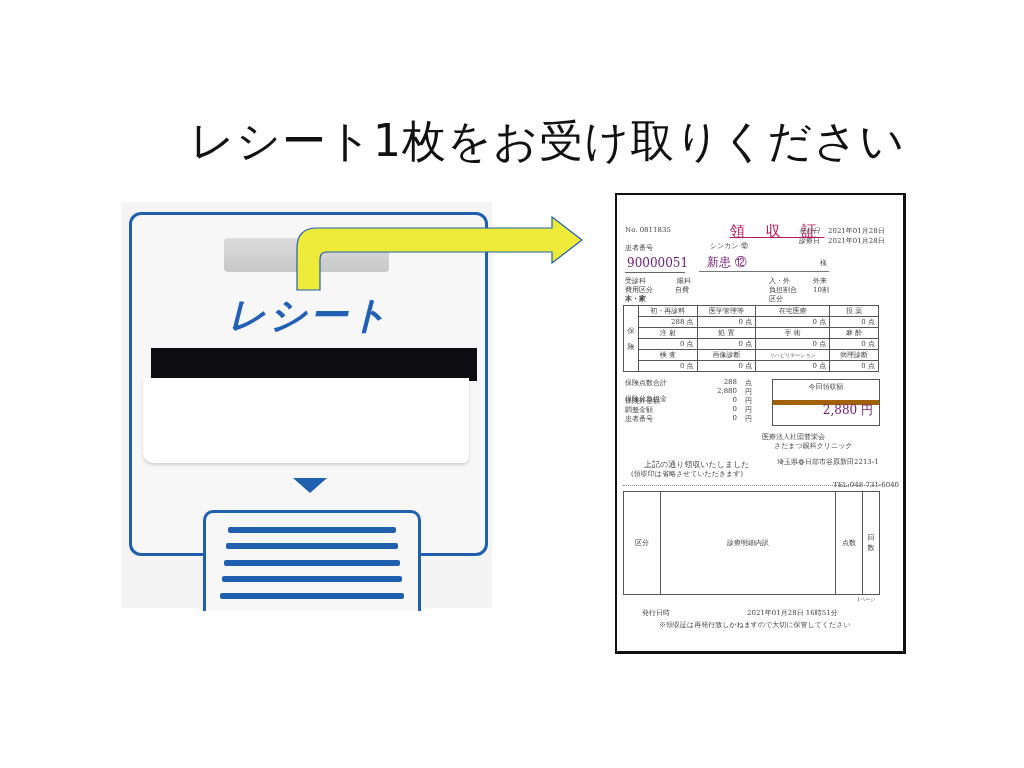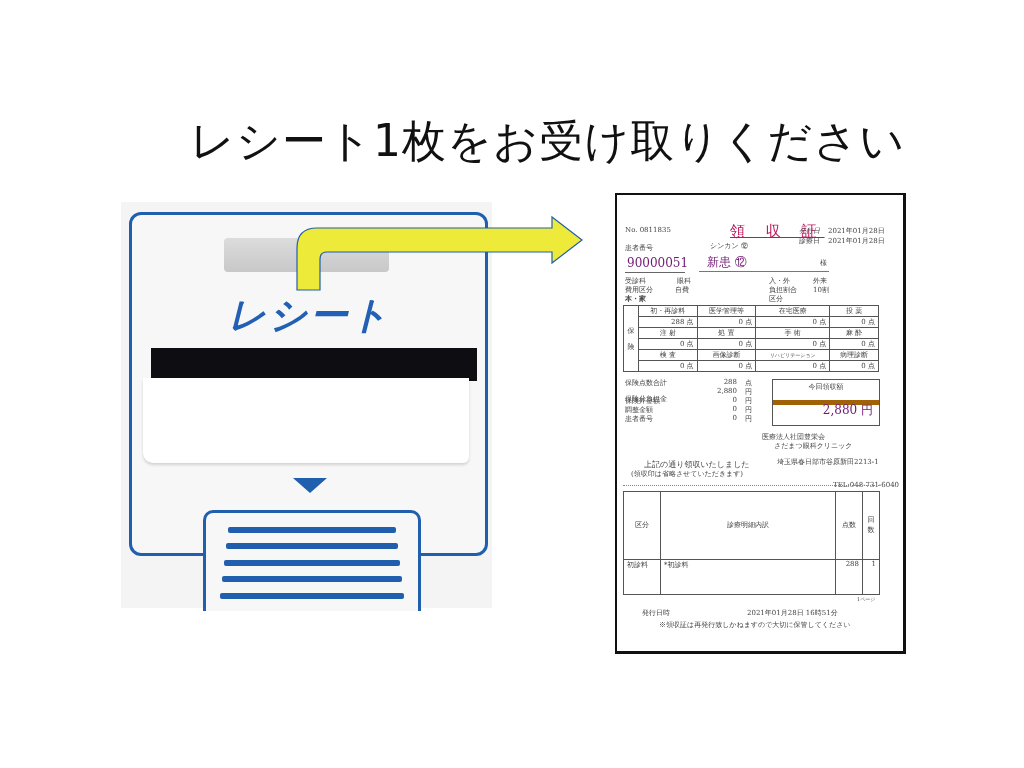--- a/index.html
+++ b/index.html
@@ -191,26 +191,20 @@
   <div class="dash" style="left:6px; top:290px; width:256px;"></div>
 
   <table class="rtbl" style="left:6px; top:296px; width:257px; height:104px;">
     <tbody>
         <tr style="height:10px;">
       <td class="c" style="width:30px;">区分</td>
       <td class="c">診療明細内訳</td>
       <td class="c" style="width:20px;margin-left:8px;">点数</td>
       <td class="c" style="width:10px;">回数</td>
     </tr>
-    <tr style="vertical-align:top;">
-      <td>初診料</td>
-      <td>*初診料</td>
-      <td class="rt">288</td>
-      <td class="rt">1</td>
-    </tr>
   </tbody>
     </table>
   <div class="r" style="left:240px; top:401px; font-size:5px;">1ページ</div>
 
   <div class="r" style="left:25px; top:413px;">発行日時</div>
   <div class="r" style="left:130px; top:413px;">2021年01月28日 16時51分</div>
   <div class="r" style="left:42px; top:425px;">※領収証は再発行致しかねますので大切に保管してください</div>
 </div>
 
 </body></html>

